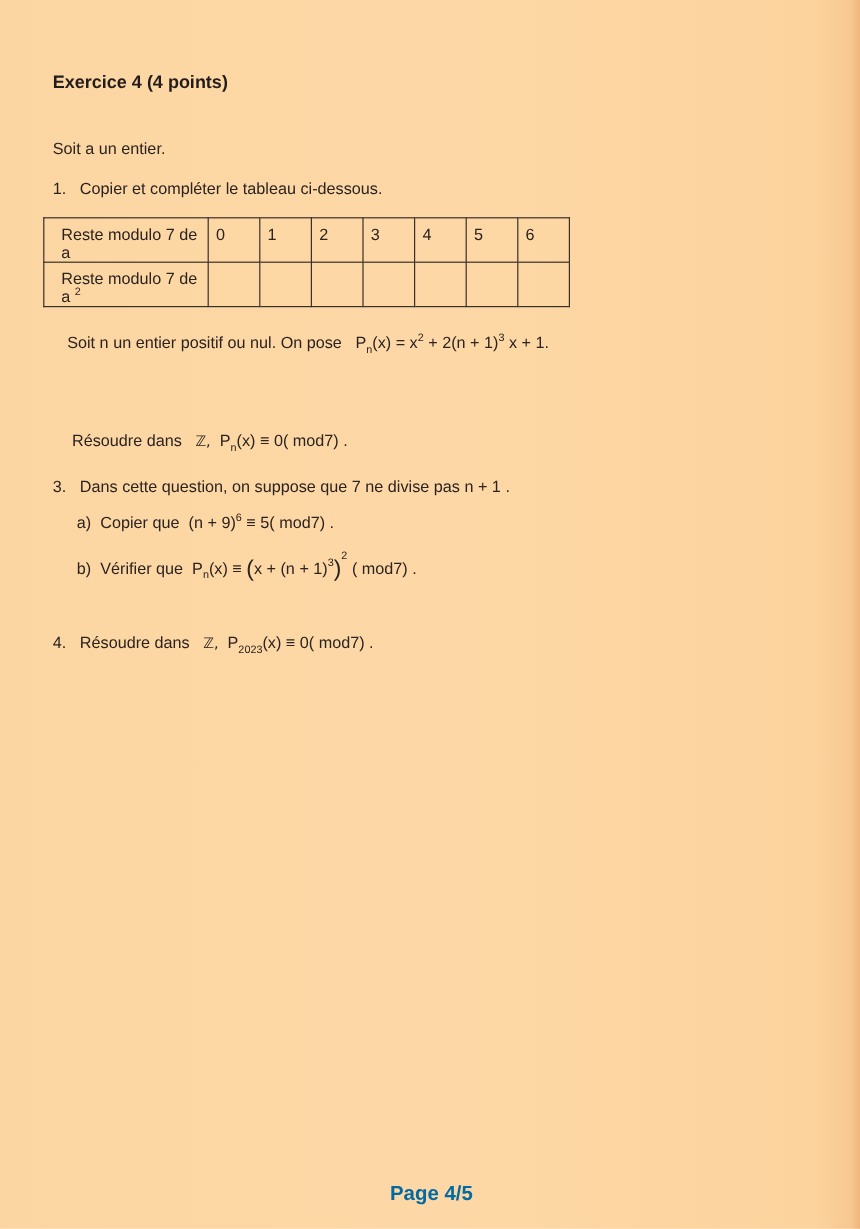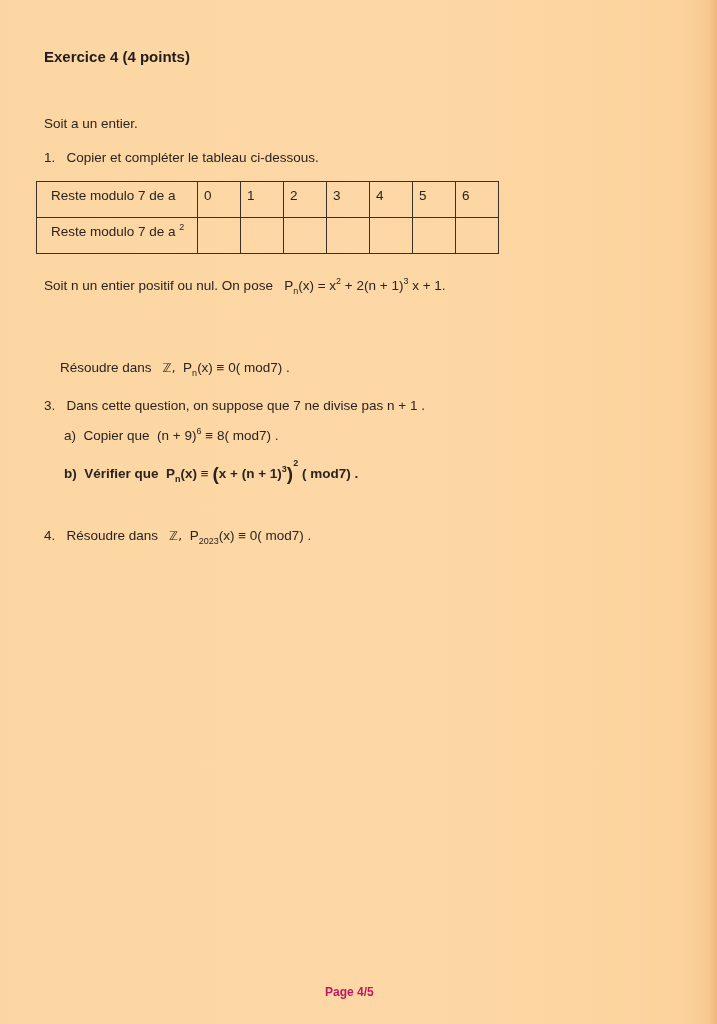--- a/index.html
+++ b/index.html
@@ -6,31 +6,31 @@
   body {
     width: 717px; height: 1024px; overflow: hidden;
     background: linear-gradient(90deg, #fcd6a2 0%, #fdd8a6 50%, #fcd39d 95%, #f6c48c 100%);
     font-family: "Liberation Sans", sans-serif;
     color: #2a2320;
     position: relative;
   }
   .page { position: absolute; left: 0; top: 0; width: 717px; height: 1024px; }
   .right-edge { position: absolute; right: 0; top: 0; width: 8px; height: 1024px;
     background: linear-gradient(90deg, rgba(240,180,120,0) 0%, rgba(235,170,110,0.55) 100%); }
-  .title { position: absolute; left: 44px; top: 48px; font-size: 15px; font-weight: bold; color: #221c1a; }
+  .title { position: absolute; left: 44px; top: 60px; font-size: 15px; font-weight: bold; color: #221c1a; }
   .line { position: absolute; font-size: 13.5px; white-space: nowrap; }
   .math { font-family: "Liberation Sans", sans-serif; }
   sup { font-size: 9px; vertical-align: 6px; line-height: 0; }
   sub { font-size: 9px; vertical-align: -4px; line-height: 0; }
   .dblZ { font-family: "DejaVu Sans", sans-serif; font-size: 12px; }
   table.mod { position: absolute; left: 36px; top: 181px; border-collapse: collapse; font-size: 13.5px; }
   table.mod td { border: 1px solid #3a302a; height: 36px; padding: 0 6px; vertical-align: top; padding-top: 6px; box-sizing: border-box; }
-  table.mod td.hdr { width: 161px; padding-left: 14px; }
+  table.mod td.hdr { width: 137px; padding-left: 14px; }
   table.mod td.val { width: 43px; }
-  .footer { position: absolute; left: 325px; top: 985px; font-size: 12px; font-weight: bold; color: #be185d; }
+  .footer { position: absolute; left: 325px; top: 985px; font-size: 17px; font-weight: bold; color: #0369a1; }
   .footer .num { font-weight: bold; }
   .big-paren { font-size: 19px; vertical-align: -2px; }
 </style>
 </head>
 <body>
 
 <div class="page">
   <div class="right-edge"></div>
 
   <div class="title">Exercice 4 (4 points)</div>
@@ -60,44 +60,44 @@
       <td class="val"></td>
       <td class="val"></td>
       <td class="val"></td>
       <td class="val"></td>
       <td class="val"></td>
       <td class="val"></td>
     </tr>
   </tbody>
     </table>
 
-  <div class="line" style="left:44px; top:278px;">
+  <div class="line" style="left:56px; top:278px;">
     <span>Soit  n  un entier positif ou nul. On pose</span>&nbsp;&nbsp;
     <span class="math"><span>P</span><sub>n</sub><span>(x) = x</span><sup>2</sup><span> + 2(n + 1)</span><sup>3</sup><span> x + 1.</span></span>
   </div>
 
 
   <div class="line" style="left:60px; top:360px;">
     <span>Résoudre dans</span>&nbsp;&nbsp;
     <span class="dblZ">ℤ,</span>&nbsp;
     <span class="math"><span>P</span><sub>n</sub><span>(x) ≡ 0( mod7) .</span></span>
   </div>
 
   <div class="line" style="left:44px; top:398px;">
     <span>3.</span>&nbsp;&nbsp;
     <span>Dans cette question, on suppose que 7 ne divise pas  n + 1 .</span>
   </div>
 
   <div class="line" style="left:64px; top:428px;">
     <span>a)</span>&nbsp;
     <span>Copier que</span>&nbsp;
-    <span class="math"><span>(n + 9)</span><sup>6</sup><span> ≡ 8( mod7) .</span></span>
+    <span class="math"><span>(n + 9)</span><sup>6</sup><span> ≡ 5( mod7) .</span></span>
   </div>
 
-  <div class="line" style="left:64px; top:463px;font-weight:bold;">
+  <div class="line" style="left:64px; top:463px;">
     <span>b)</span>&nbsp;
     <span>Vérifier que</span>&nbsp;
     <span class="math"><span>P</span><sub>n</sub><span>(x) ≡</span> <span class="big-paren">(</span><span>x + (n + 1)</span><sup>3</sup><span class="big-paren">)</span><sup style="vertical-align:12px">2</sup><span> ( mod7) .</span></span>
   </div>
 
 
   <div class="line" style="left:44px; top:528px;">
     <span>4.</span>&nbsp;&nbsp;
     <span>Résoudre dans</span>&nbsp;&nbsp;
     <span class="dblZ">ℤ,</span>&nbsp;

